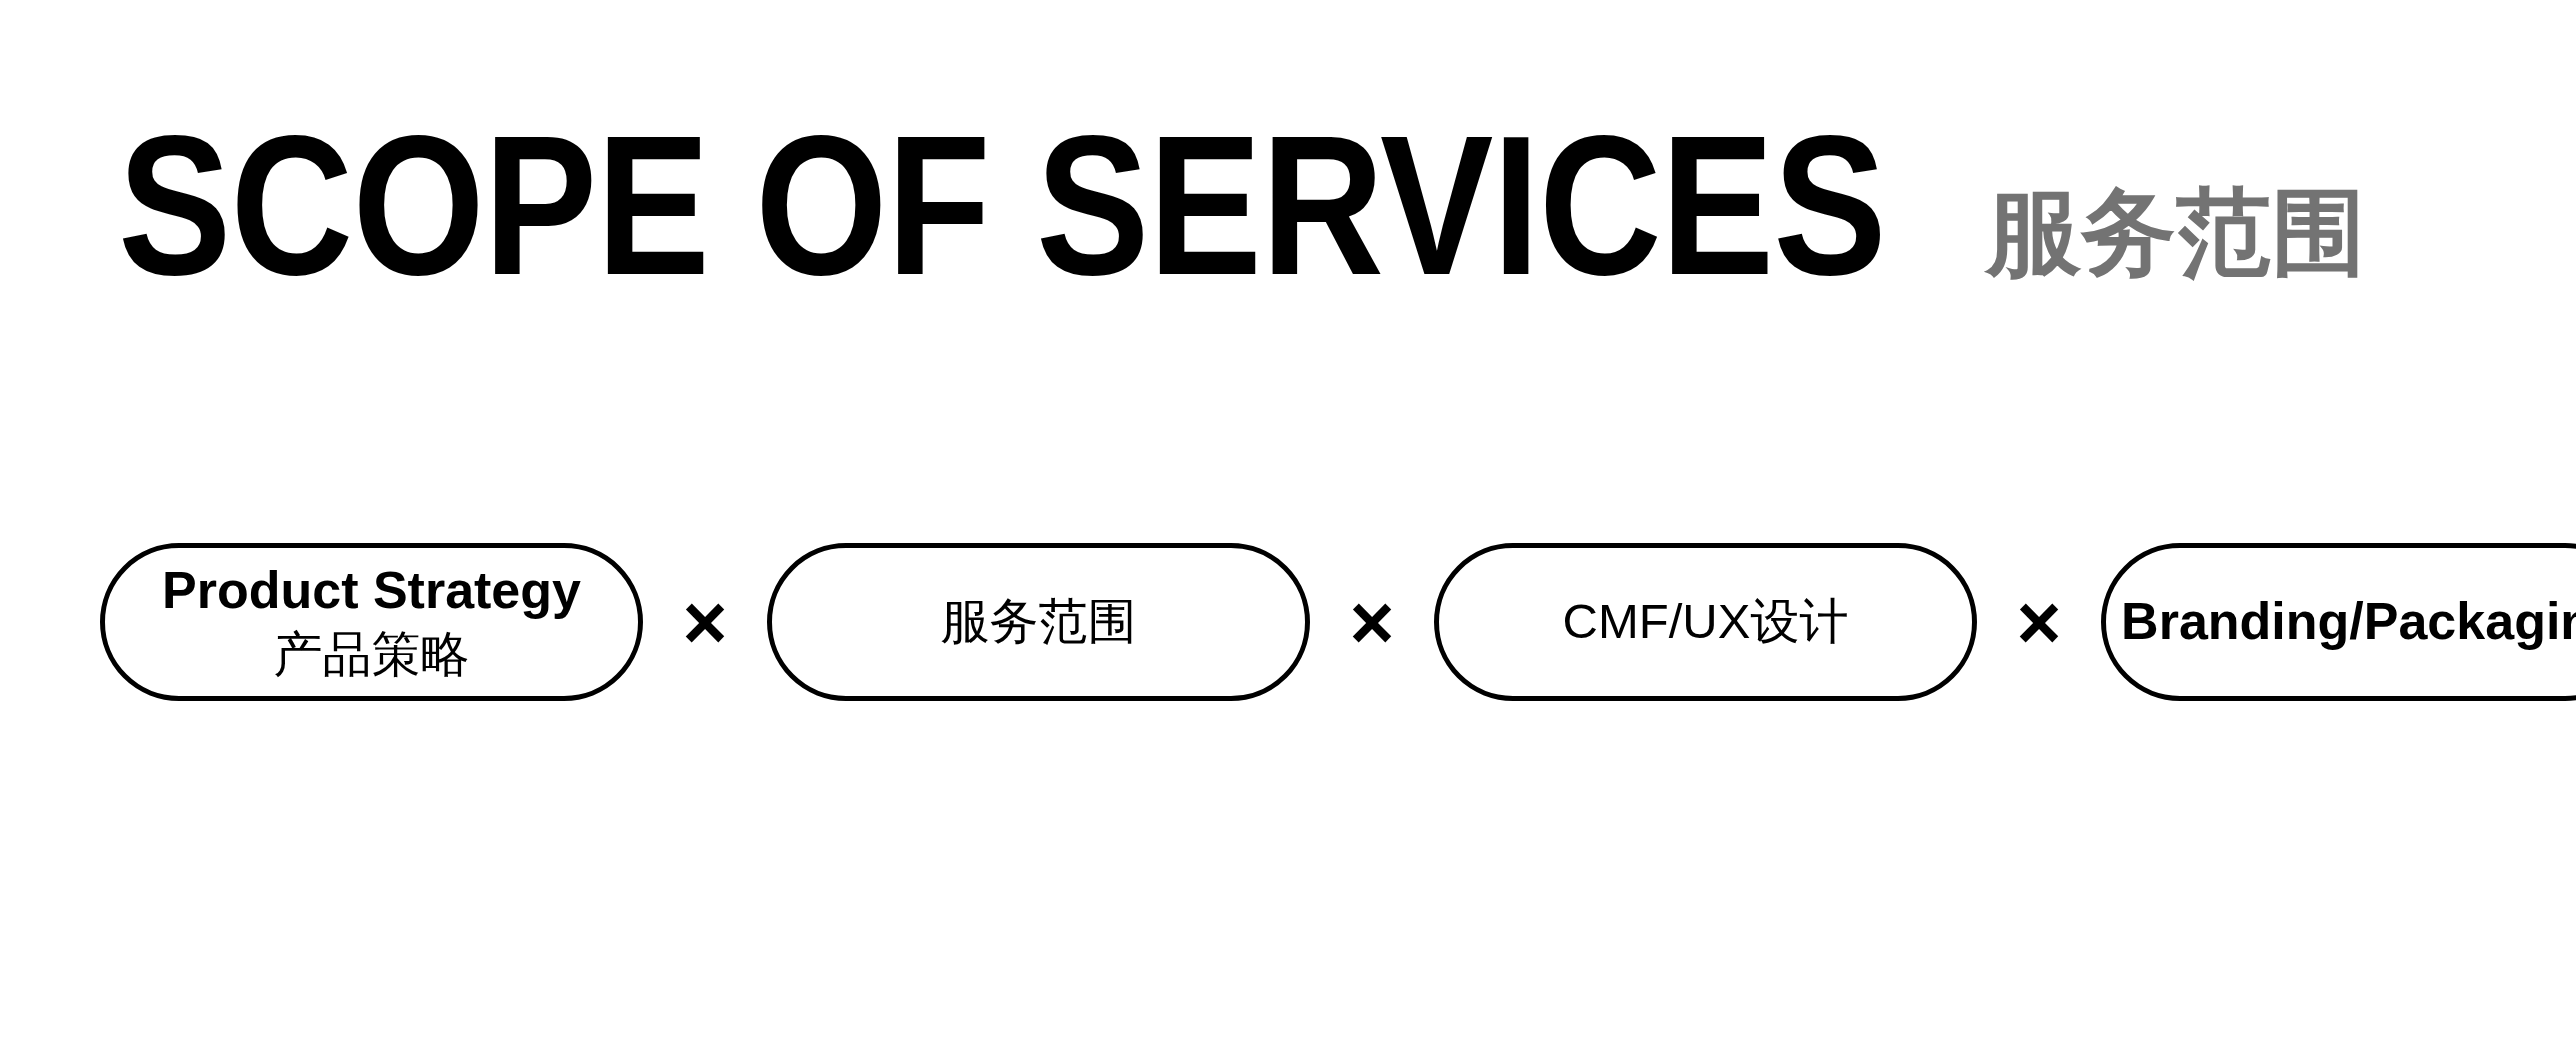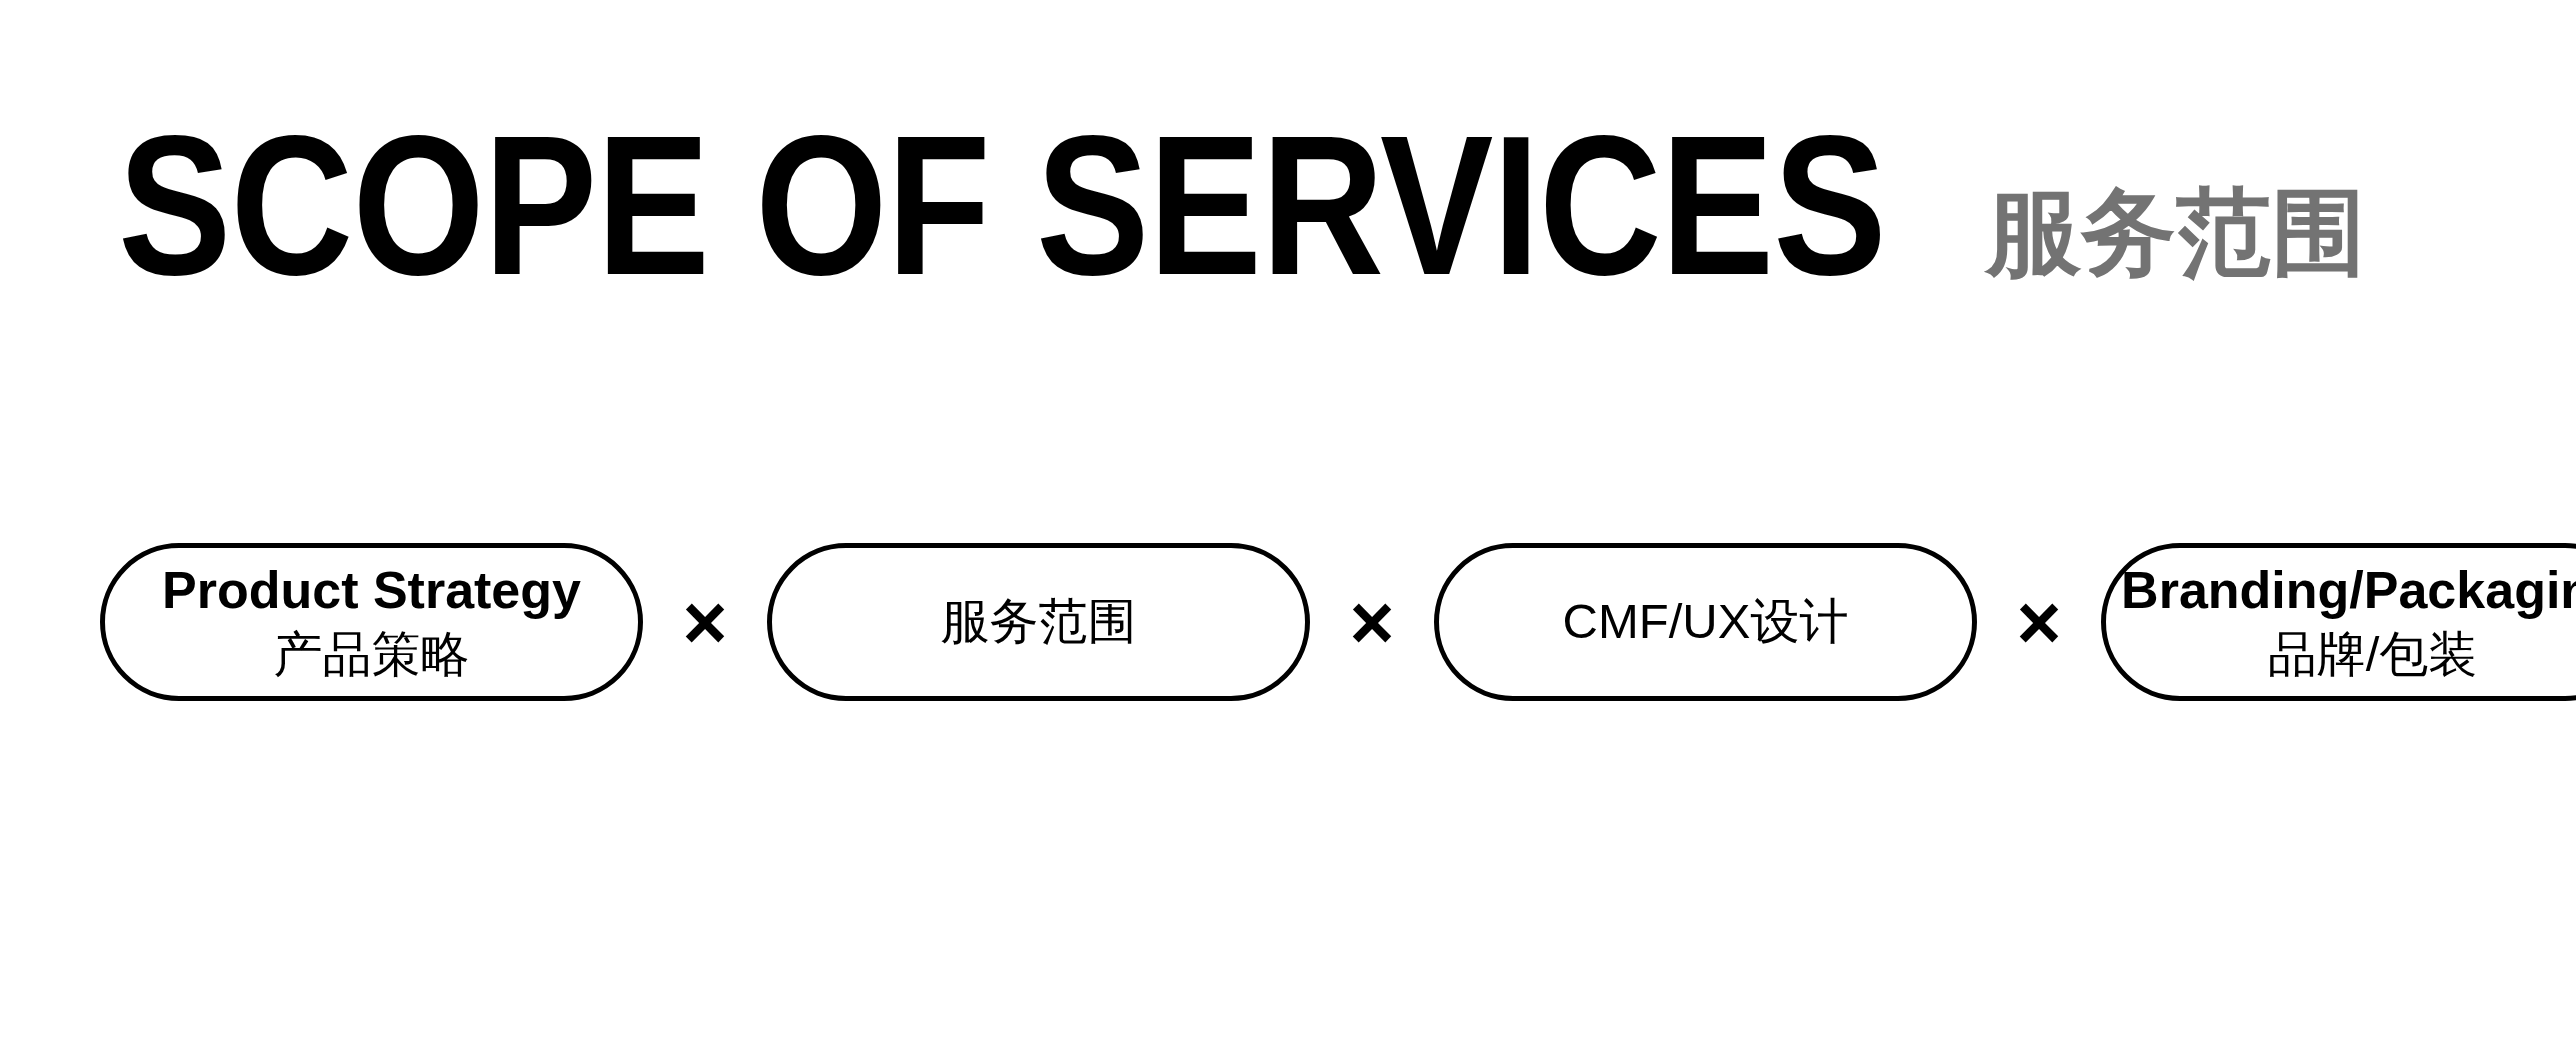--- a/index.html
+++ b/index.html
@@ -119,19 +119,18 @@
     <div class="separator">×</div>
 
     <div class="pill">
       <span class="label-zh">CMF/UX设计</span>
     </div>
 
     <div class="separator">×</div>
 
     <div class="pill">
       <span class="label-en">Branding/Packaging</span>
-      <span class="label-zh">品牌/包装</span>
     </div>
 
   </div>
 
 </div>
 
 
 </body></html>

